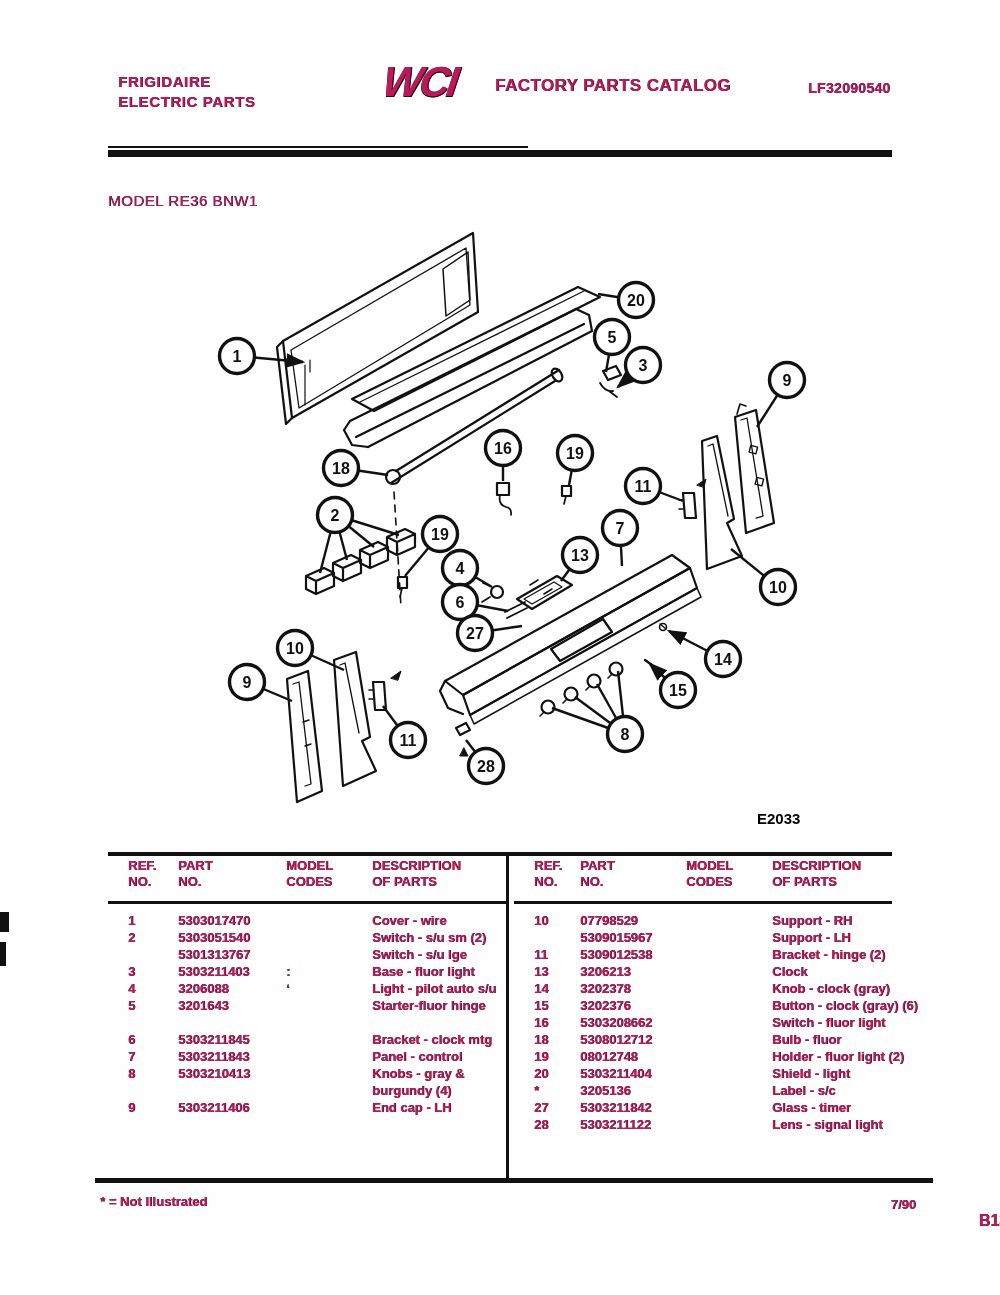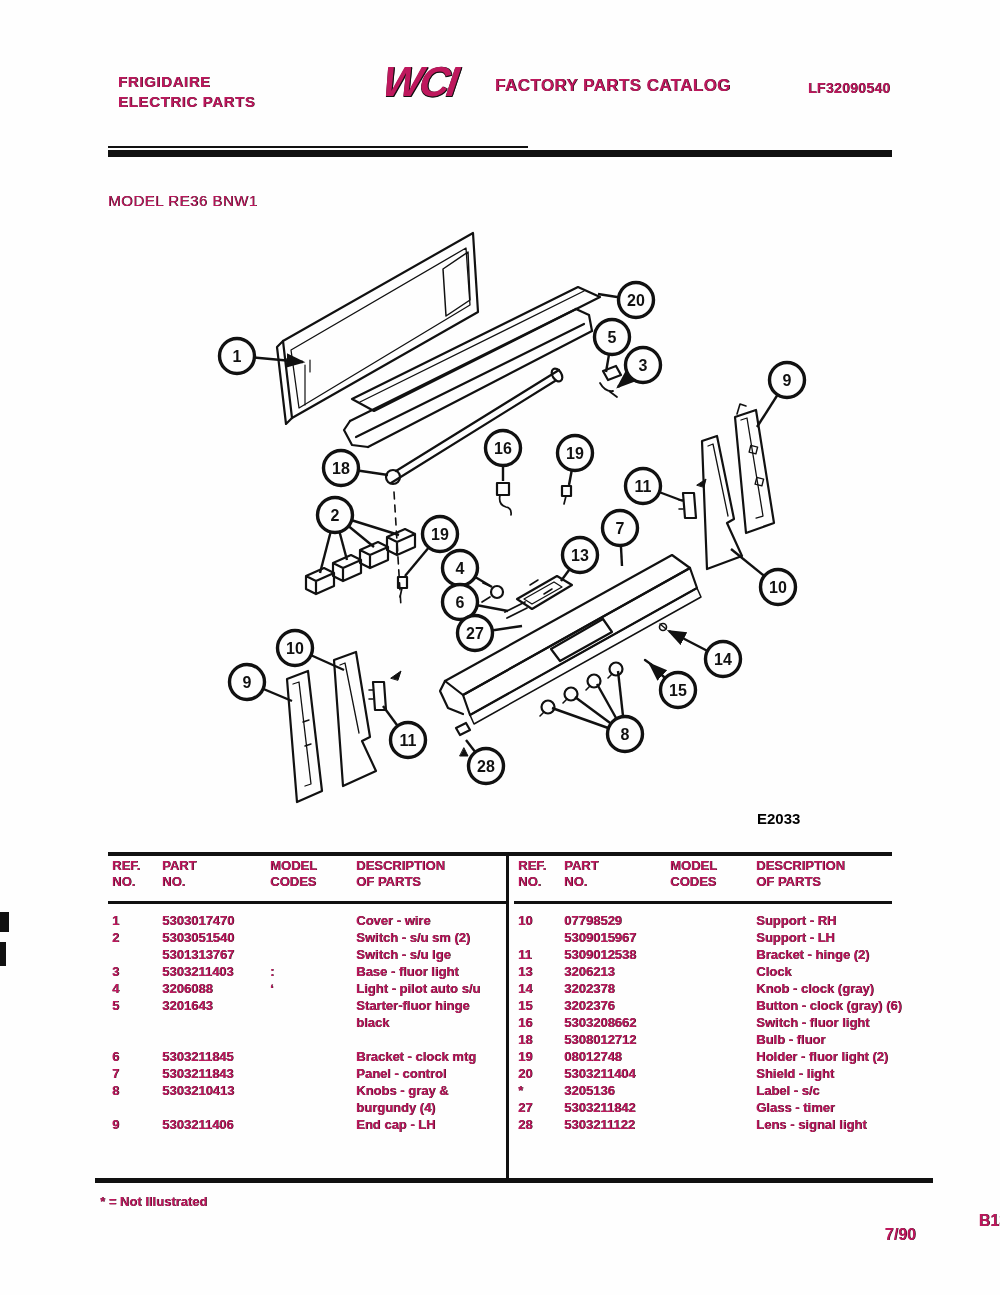--- a/index.html
+++ b/index.html
@@ -19,34 +19,34 @@
   .model{position:absolute;left:108px;top:168px;font-size:15px;font-weight:normal;letter-spacing:.5px;
          text-shadow:.6px 0 #111;margin-top:24px;}
   
   .diagram{position:absolute;left:90px;top:200px;width:820px;height:628px;}
   
   .t-top{position:absolute;left:108px;top:852px;width:784px;height:4px;background:#111;}
   .t-div{position:absolute;left:506px;top:852px;width:3px;height:328px;background:#111;}
   .t-bottom{position:absolute;left:95px;top:1178px;width:838px;height:5px;background:#111;}
   .t-hline.l{position:absolute;left:108px;top:901px;width:398px;height:3px;background:#111;}
   .t-hline.r{position:absolute;left:514px;top:901px;width:378px;height:3px;background:#111;}
-  .subtable{position:absolute;top:858px;font-size:13px;font-weight:bold;text-shadow:.5px 0 #111;}
+  .subtable{position:absolute;top:858px;font-size:13px;font-weight:bold;text-shadow:.5px 0 #111;margin-left:16px;}
   .subtable.left{left:112px;width:392px;}
   .subtable.right{left:518px;width:382px;}
   .thead{display:grid;height:42px;}
   .subtable.left .thead,.subtable.left .trow{grid-template-columns:50px 108px 86px auto;}
   .subtable.right .thead,.subtable.right .trow{grid-template-columns:46px 106px 86px auto;}
   .hcell div{line-height:16px;}
   .rows{margin-top:12px;}
   .trow{display:grid;height:17px;line-height:17px;white-space:nowrap;}
   
   .foot-note{position:absolute;left:100px;top:1194px;font-size:13px;font-weight:bold;text-shadow:.5px 0 #111;}
   .foot-page{position:absolute;left:0;right:0;top:1212px;text-align:right;font-size:16px;font-weight:bold;
              text-shadow:.6px 0 #111;}
-  .foot-date{position:absolute;right:92px;top:1197px;font-size:16px;font-weight:bold;text-shadow:.5px 0 #111;margin-top:29px;}
+  .foot-date{position:absolute;right:92px;top:1197px;font-size:13px;font-weight:bold;text-shadow:.5px 0 #111;}
   
   .edge-mark{position:absolute;left:0;background:#111;}
   .edge-mark.m1{top:912px;width:9px;height:20px;}
   .edge-mark.m2{top:942px;width:6px;height:24px;}
   .edge-mark.m3{right:0;left:auto;top:62px;width:5px;height:70px;}
   
   svg text{font-family:"Liberation Sans",sans-serif;}
   #callout-layer text{font-size:16px;font-weight:bold;}
   .figcode{font-size:15px;font-weight:bold;}
 </style>
@@ -395,26 +395,20 @@
           <div class="trow">
             <div class="tcell">5</div>
             <div class="tcell">3201643</div>
             <div class="tcell"></div>
             <div class="tcell">Starter-fluor hinge</div>
           </div>
           <div class="trow">
             <div class="tcell"></div>
             <div class="tcell"></div>
             <div class="tcell"></div>
-            <div class="tcell">black</div>
-          </div>
-          <div class="trow">
-            <div class="tcell"></div>
-            <div class="tcell"></div>
-            <div class="tcell"></div>
             <div class="tcell"></div>
           </div>
           <div class="trow">
             <div class="tcell">6</div>
             <div class="tcell">5303211845</div>
             <div class="tcell"></div>
             <div class="tcell">Bracket - clock mtg</div>
           </div>
           <div class="trow">
             <div class="tcell">7</div>

